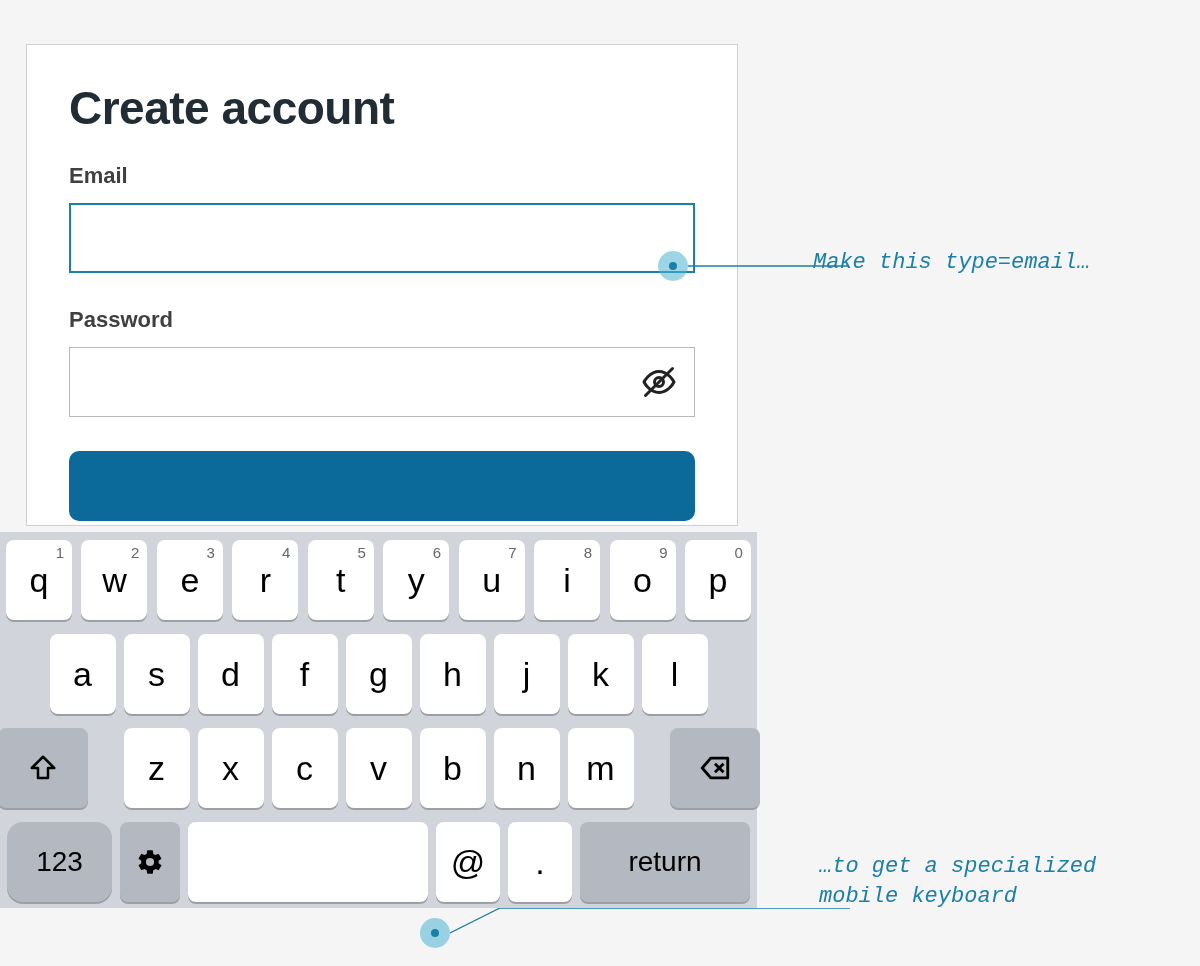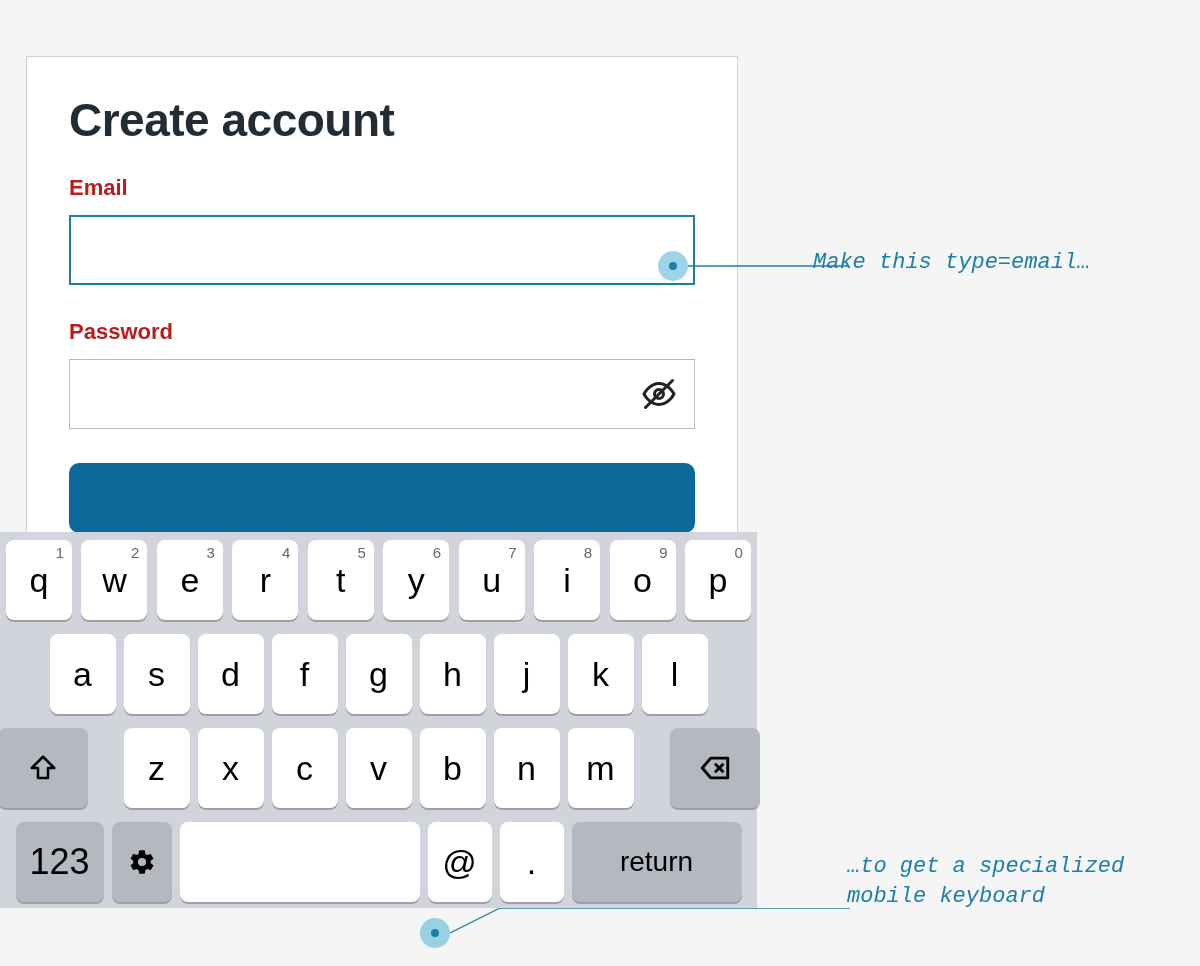--- a/index.html
+++ b/index.html
@@ -7,37 +7,37 @@
       background: #f5f5f5;
       font-family: -apple-system, BlinkMacSystemFont, "Segoe UI", Helvetica, Arial, sans-serif;
       width: 1200px;
       height: 966px;
       position: relative;
       overflow: hidden;
     }
     .card {
       position: absolute;
       left: 26px;
-      top: 56px;
+      top: 44px;
       width: 712px;
       background: #fff;
       border: 1px solid #d0d0d0;
       padding: 36px 42px 0 42px;
     }
     .page-title {
       font-size: 46px;
       font-weight: 800;
       color: #222c35;
       margin-bottom: 28px;
       letter-spacing: -0.5px;
     }
     .field-label {
       font-size: 22px;
       font-weight: 700;
-      color: #b91c1c;
+      color: #404040;
       margin-bottom: 14px;
       display: block;
     }
     .input-wrap {
       position: relative;
       margin-bottom: 34px;
     }
     .text-input {
       width: 100%;
       height: 70px;
@@ -105,40 +105,40 @@
       top: 4px;
       right: 8px;
       font-size: 15px;
       color: #666;
     }
     .key.shift, .key.backspace, .key.mode, .key.gear, .key.return {
       background: #b4b8c0;
     }
     .key.shift { width: 90px; }
     .key.backspace { width: 90px; }
-    .key.mode { width: 88px; font-size: 36px; }
+    .key.mode { width: 105px; font-size: 28px; border-radius: 16px; }
     .key.gear { width: 60px; }
     .key.space { width: 240px; }
     .key.at { width: 64px; font-size: 34px; }
     .key.dot { width: 64px; font-size: 34px; }
     .key.return { width: 170px; font-size: 28px; text-align: center; }
     .row2 { padding: 0 36px; }
     .row3 .spacer { width: 20px; flex-shrink: 0; }
     .row4 { margin-bottom: 0; }
     
     .anno {
       position: absolute;
       font-family: "Courier New", monospace;
       font-size: 22px;
       font-style: italic;
       color: #1b7fa6;
       line-height: 1.35;
     }
     .anno1 { left: 813px; top: 248px; width: 320px; }
-    .anno2 { left: 847px; top: 852px; width: 320px; }
+    .anno2 { left: 819px; top: 852px; width: 320px; }
     .leader {
       position: absolute;
       stroke: #1b7fa6;
       fill: none;
       stroke-width: 1.3;
     }
     .dot-marker {
       width: 30px; height: 30px;
       border-radius: 50%;
       background: rgba(75,180,210,0.55);

